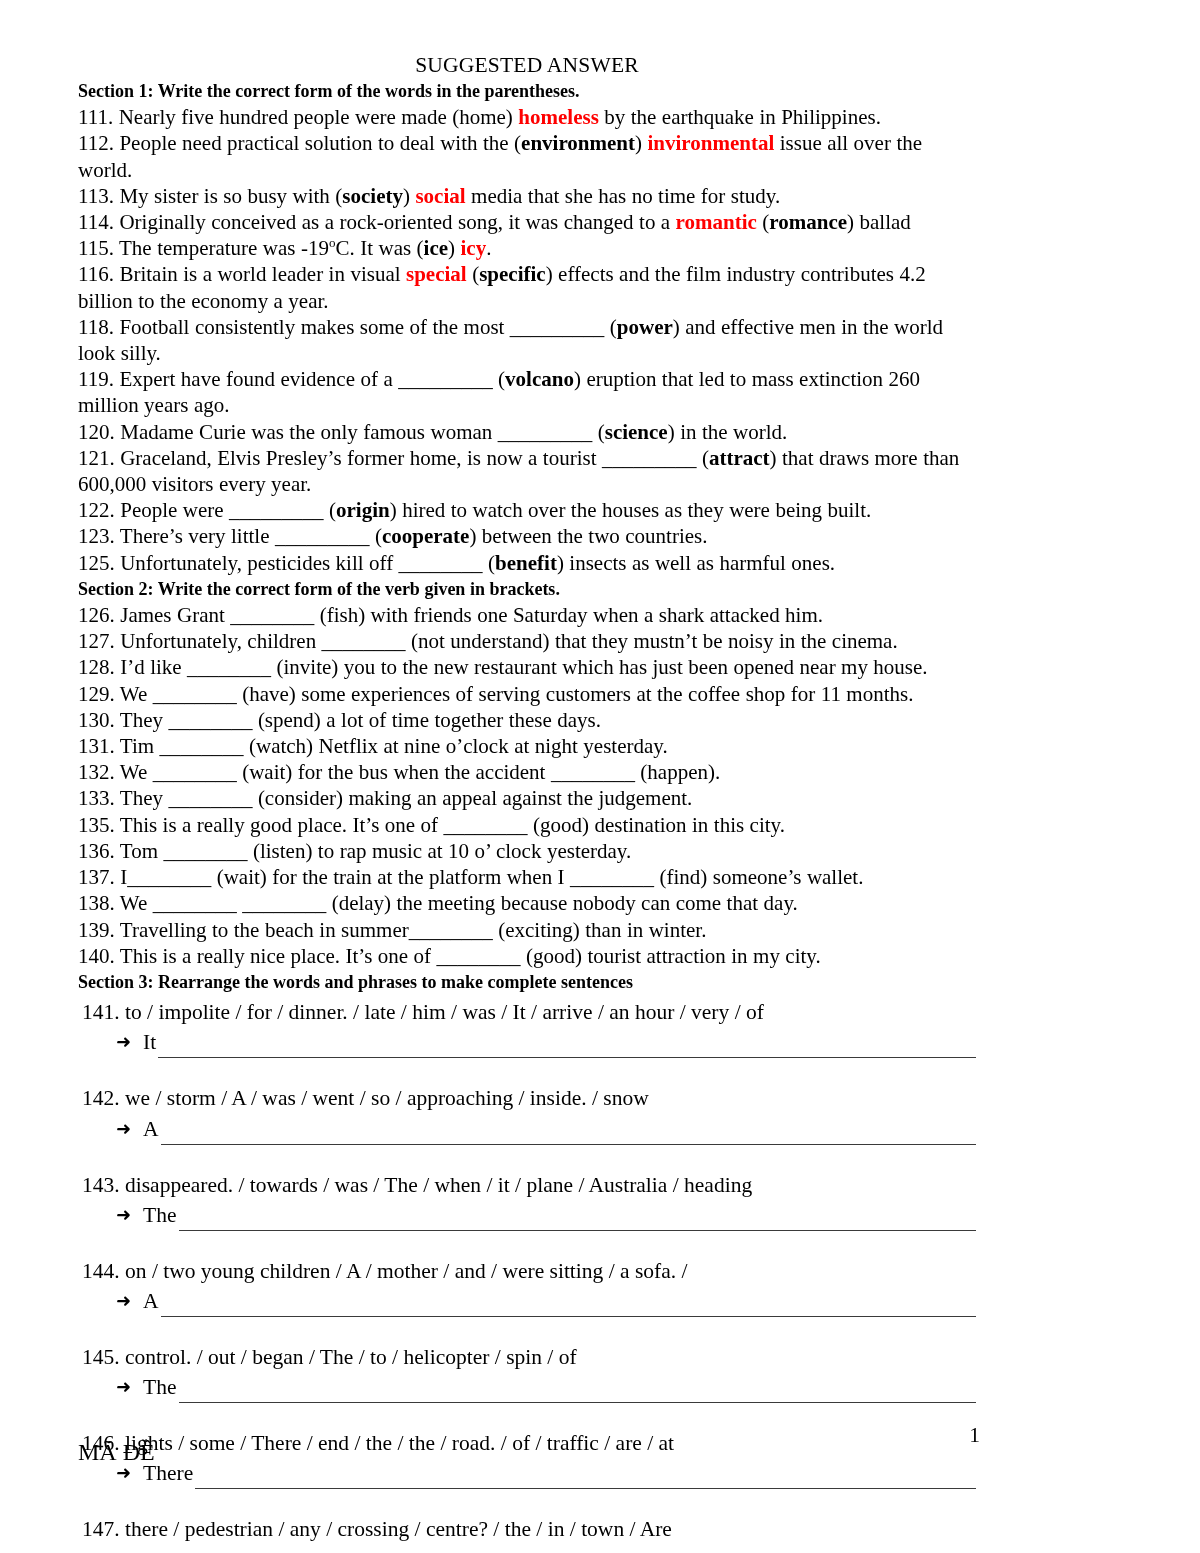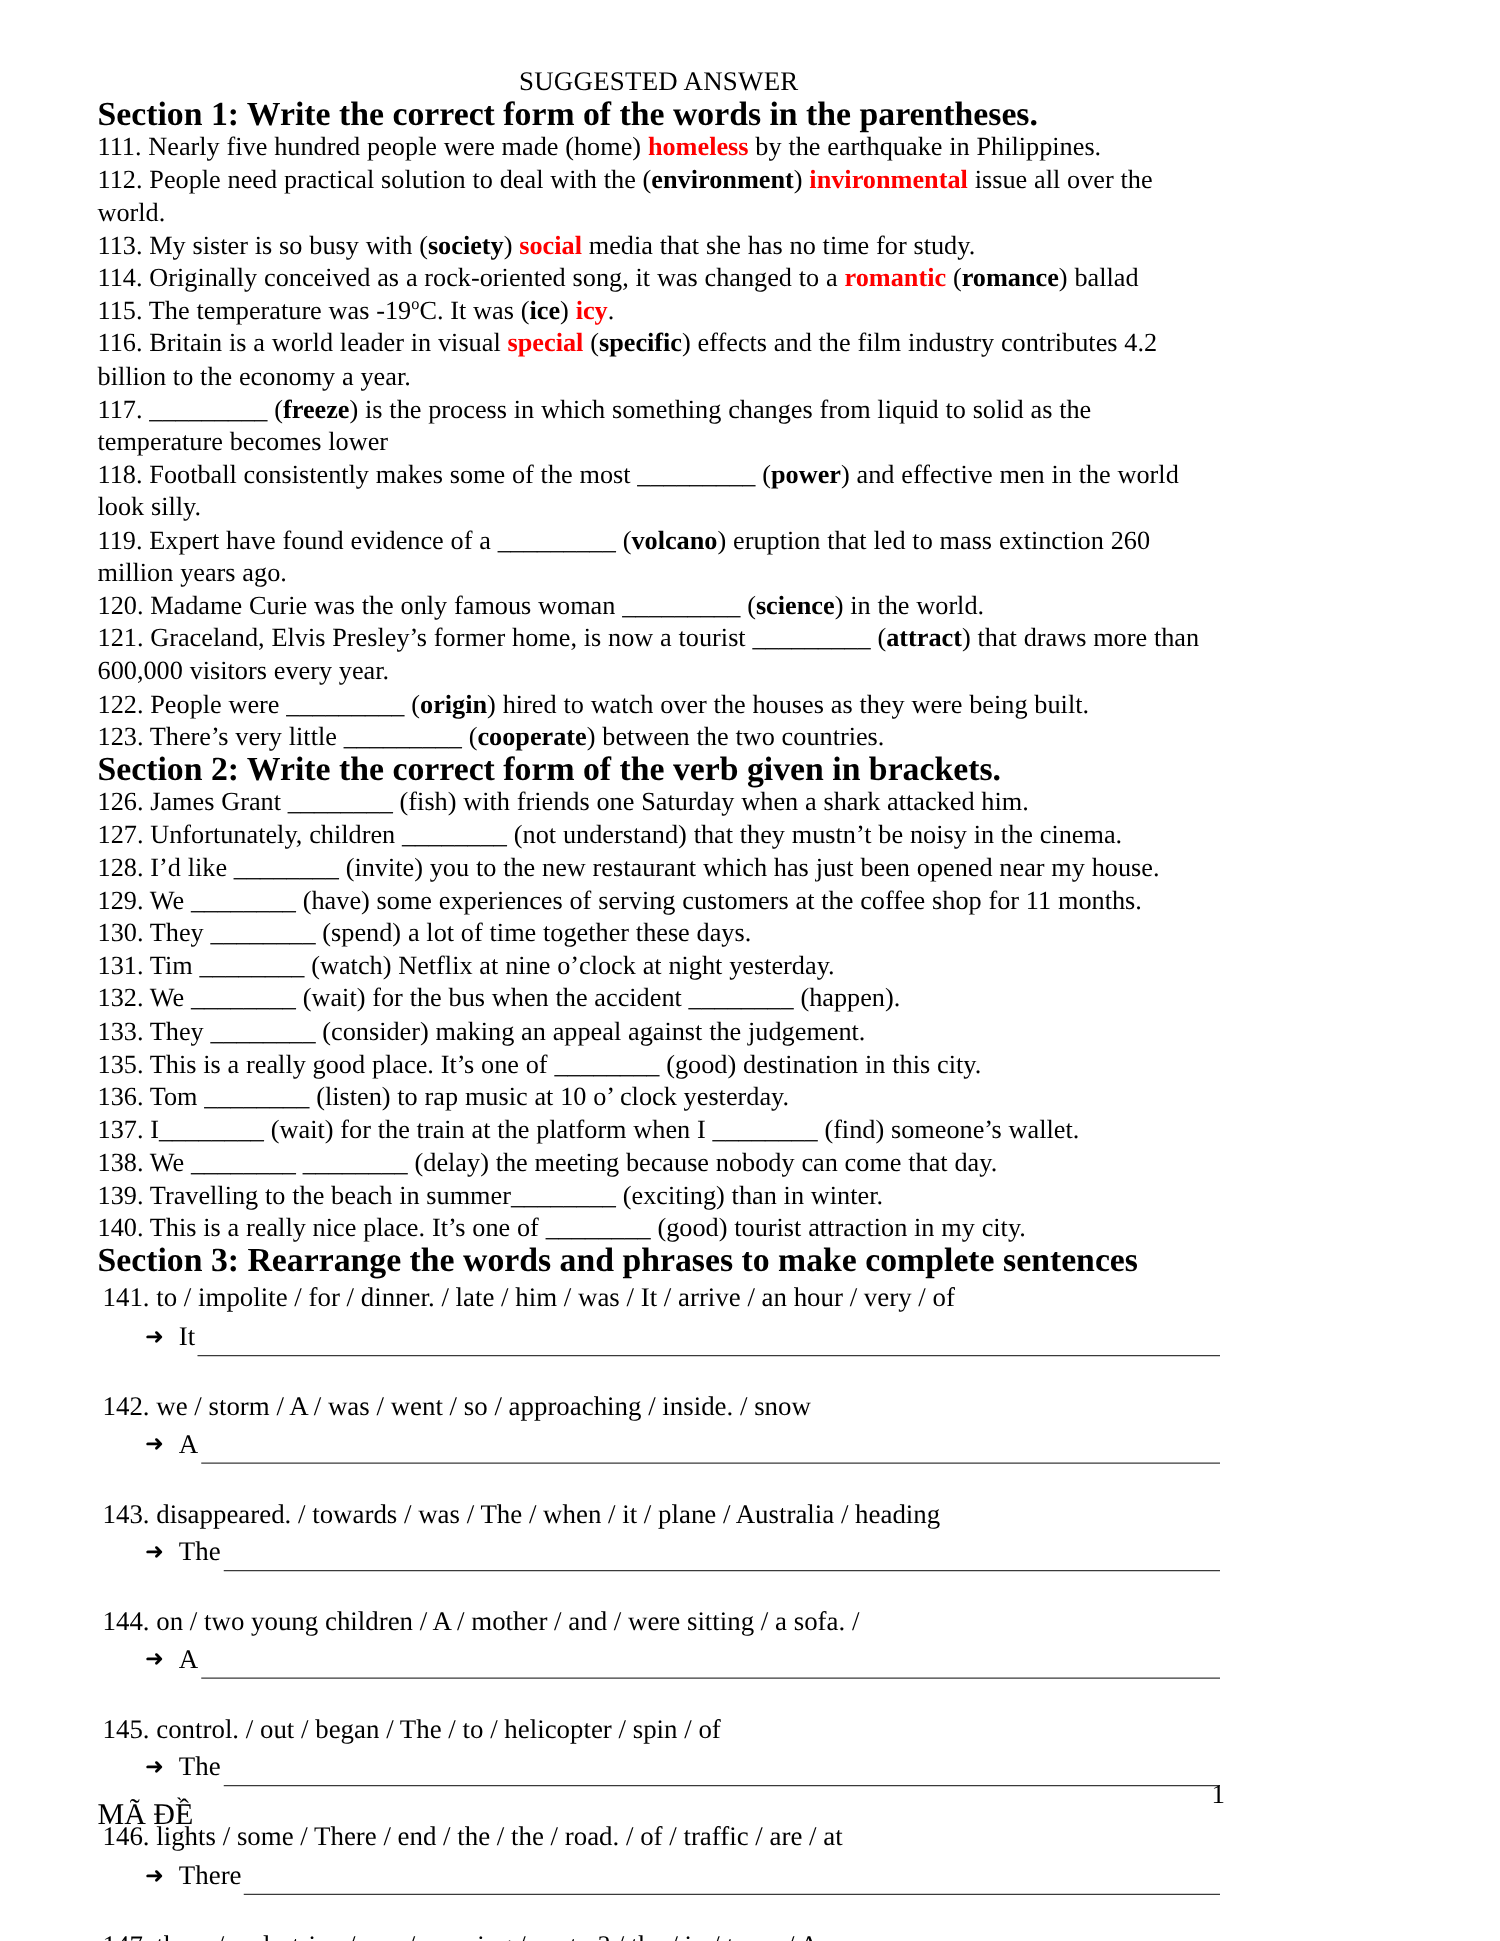--- a/index.html
+++ b/index.html
@@ -24,21 +24,21 @@
   }
   .doc-title {
     text-align: center;
     font-size: 21.5px;
     line-height: 26px;
     font-weight: normal;
     margin: 0 0 0 0;
     letter-spacing: 0.2px;
   }
   .section-head {
-    font-size: 27px;
+    font-size: 18px;
     line-height: 26.2px;
     font-weight: bold;
     margin: 0;
   }
   .q {
     font-size: 21px;
     line-height: 26.2px;
     margin: 0;
     text-align: left;
     word-spacing: 0.2px;
@@ -114,27 +114,27 @@
 
   <div class="section-head">Section 1: Write the correct form of the words in the parentheses.</div>
 
   <div id="s1-list">
       <div class="q"><span>111. </span><span>Nearly five hundred people were made (home) </span><span class="ans">homeless</span><span> by the earthquake in Philippines.</span></div>
       <div class="q"><span>112. </span><span>People need practical solution to deal with the (</span><b>environment</b><span>) </span><span class="ans">invironmental</span><span> issue all over the world.</span></div>
       <div class="q"><span>113. </span><span>My sister is so busy with (</span><b>society</b><span>) </span><span class="ans">social</span><span> media that she has no time for study.</span></div>
       <div class="q"><span>114. </span><span>Originally conceived as a rock-oriented song, it was changed to a </span><span class="ans">romantic</span><span> (</span><b>romance</b><span>) ballad</span></div>
       <div class="q"><span>115. </span><span>The temperature was -19</span><sup class="deg">o</sup><span>C. It was (</span><b>ice</b><span>) </span><span class="ans">icy</span><span>.</span></div>
       <div class="q"><span>116. </span><span>Britain is a world leader in visual </span><span class="ans">special</span><span> (</span><b>specific</b><span>) effects and the film industry contributes 4.2 billion to the economy a year.</span></div>
-      <div class="q"><span>117. </span><span> _________ (</span><b>freeze</b><span>) is the process in which something changes from liquid to solid as the temperature becomes lower</span></div>
       <div class="q"><span>118. </span><span>Football consistently makes some of the most _________ (</span><b>power</b><span>) and effective men in the world look silly.</span></div>
       <div class="q"><span>119. </span><span>Expert have found evidence of a _________ (</span><b>volcano</b><span>) eruption that led to mass extinction 260 million years ago.</span></div>
       <div class="q"><span>120. </span><span>Madame Curie was the only famous woman _________ (</span><b>science</b><span>) in the world.</span></div>
       <div class="q"><span>121. </span><span>Graceland, Elvis Presley’s former home, is now a tourist _________ (</span><b>attract</b><span>) that draws more than 600,000 visitors every year.</span></div>
       <div class="q"><span>122. </span><span>People were _________ (</span><b>origin</b><span>) hired to watch over the houses as they were being built.</span></div>
       <div class="q"><span>123. </span><span>There’s very little _________ (</span><b>cooperate</b><span>) between the two countries.</span></div>
+      <div class="q"><span>125. </span><span>Unfortunately, pesticides kill off ________ (</span><b>benefit</b><span>) insects as well as harmful ones.</span></div>
     </div>
 
   <div class="section-head">Section 2: Write the correct form of the verb given in brackets.</div>
 
   <div id="s2-list">
       <div class="q"><span>126. </span><span>James Grant ________ (fish) with friends one Saturday when a shark attacked him.</span></div>
       <div class="q"><span>127. </span><span>Unfortunately, children ________ (not understand) that they mustn’t be noisy in the cinema.</span></div>
       <div class="q"><span>128. </span><span>I’d like ________ (invite) you to the new restaurant which has just been opened near my house.</span></div>
       <div class="q"><span>129. </span><span>We ________ (have) some experiences of serving customers at the coffee shop for 11 months.</span></div>
       <div class="q"><span>130. </span><span>They ________ (spend) a lot of time together these days.</span></div>

